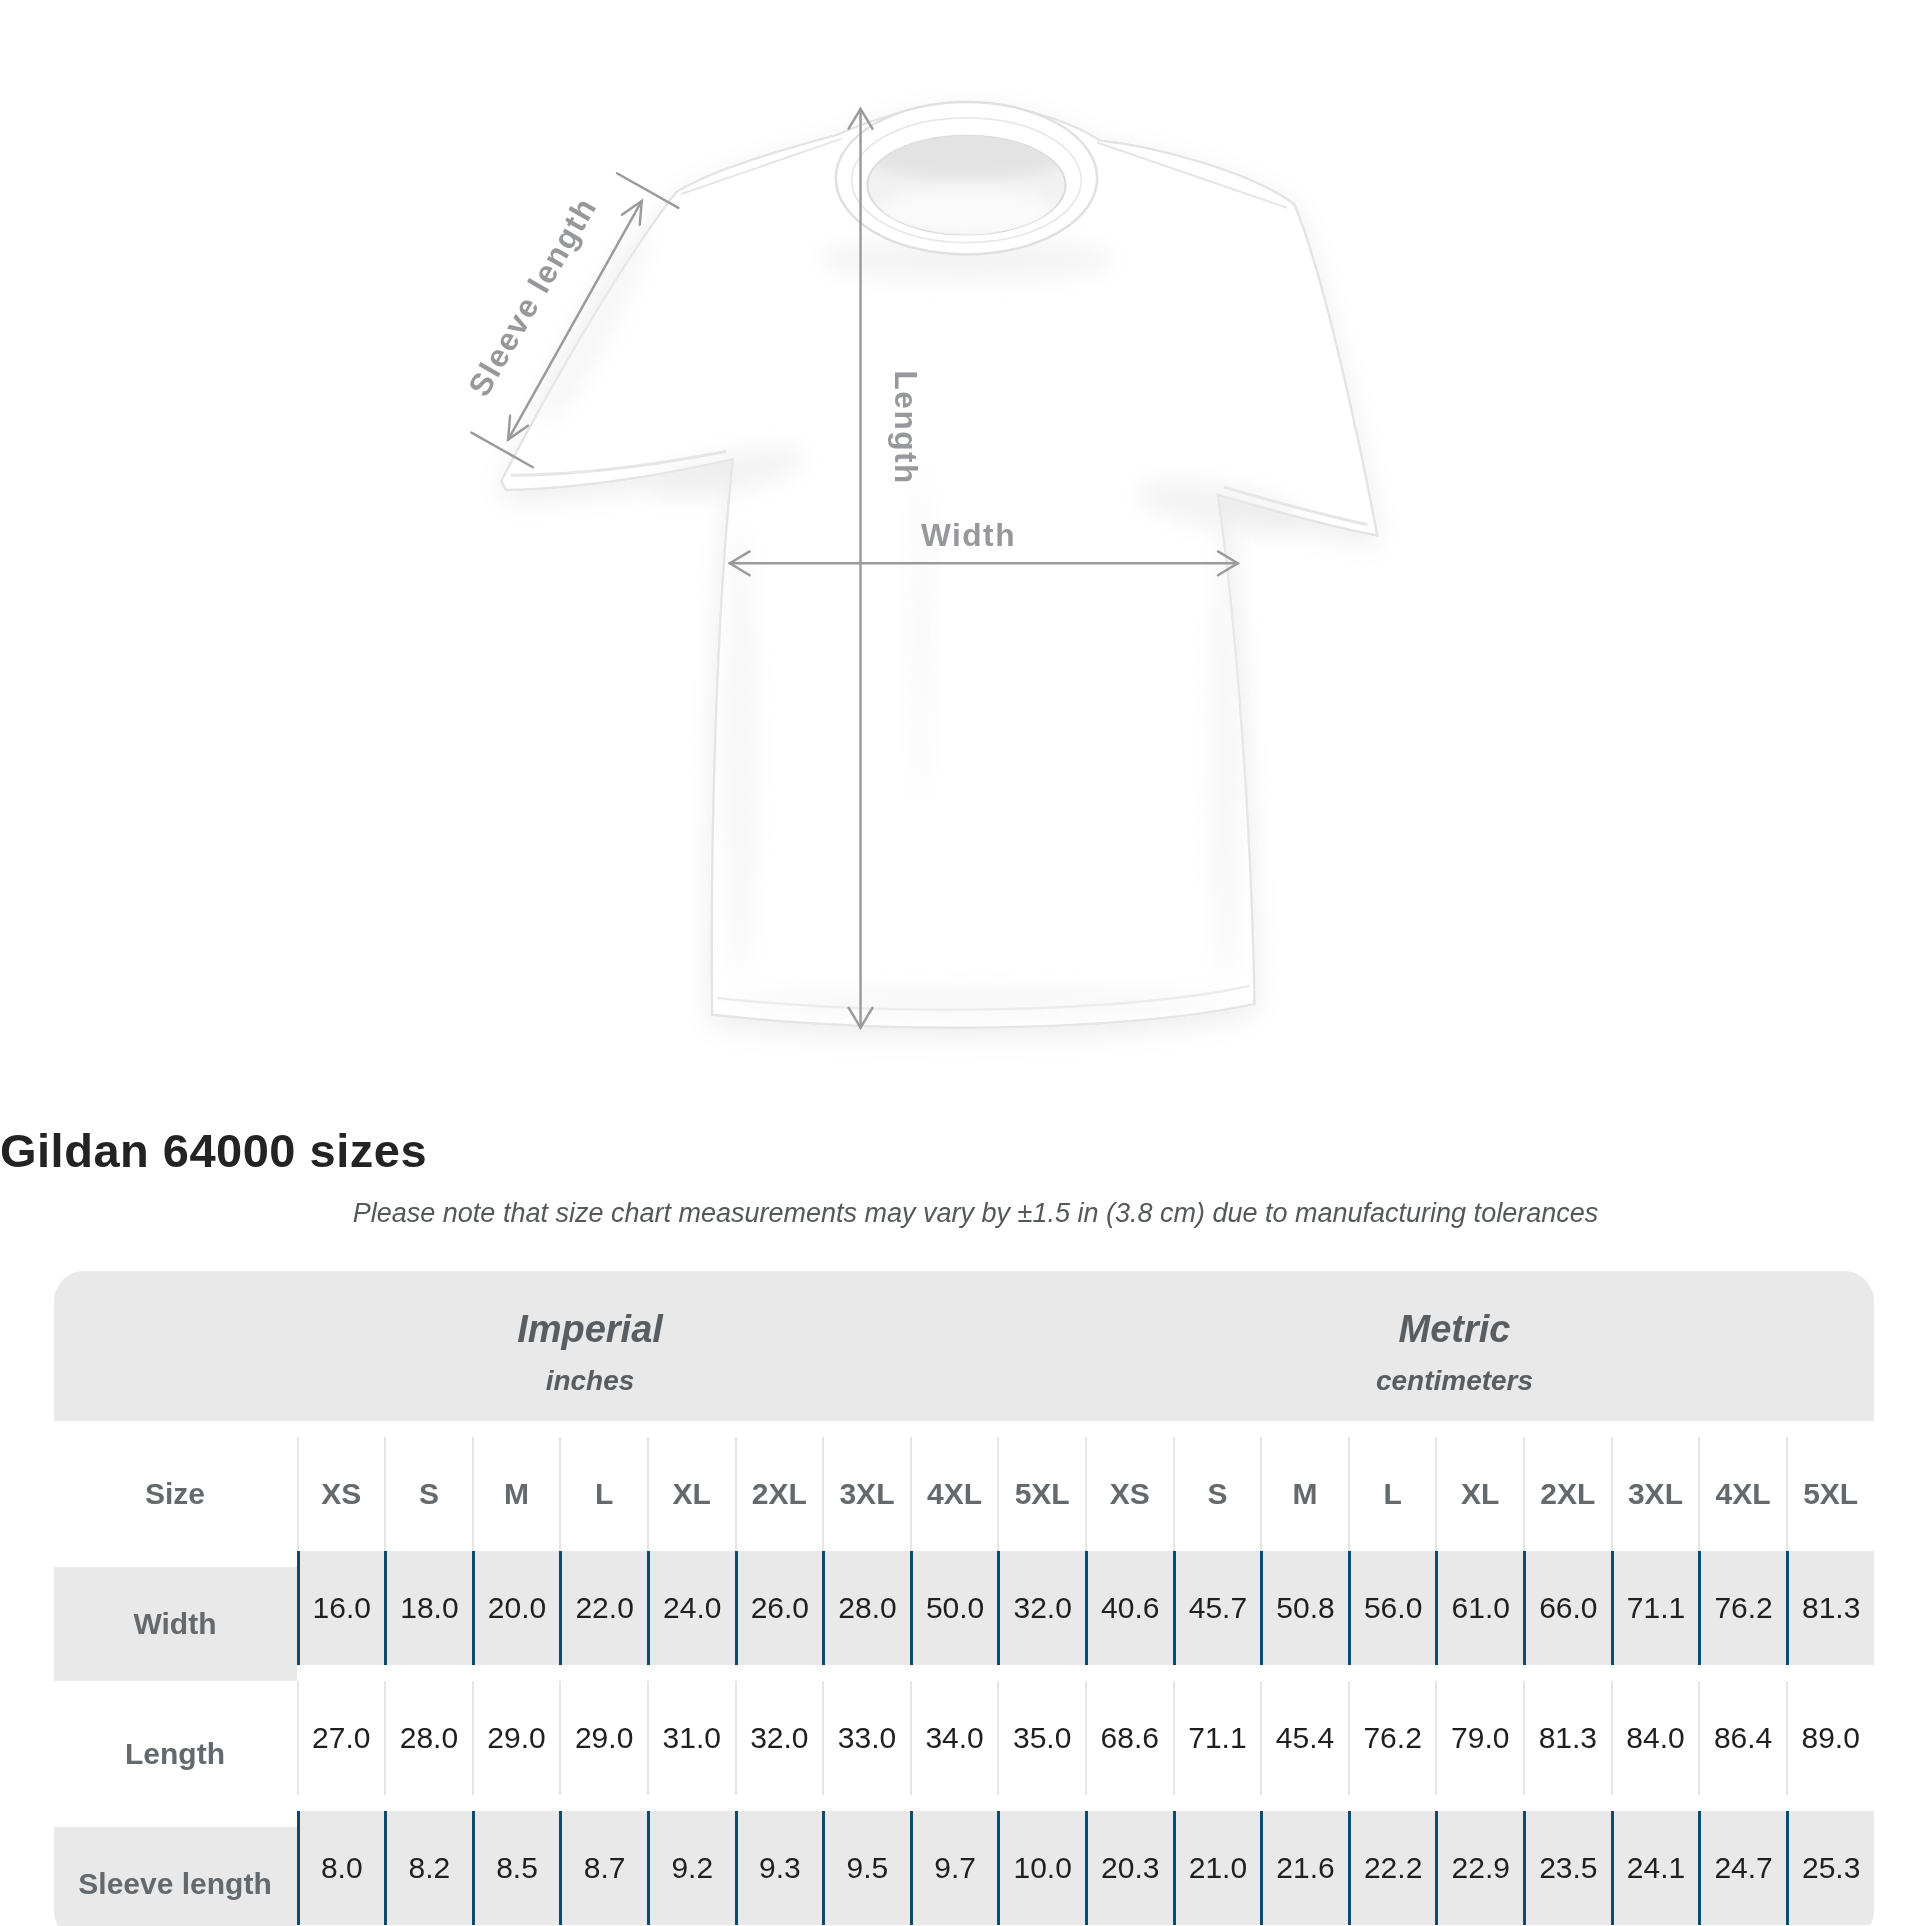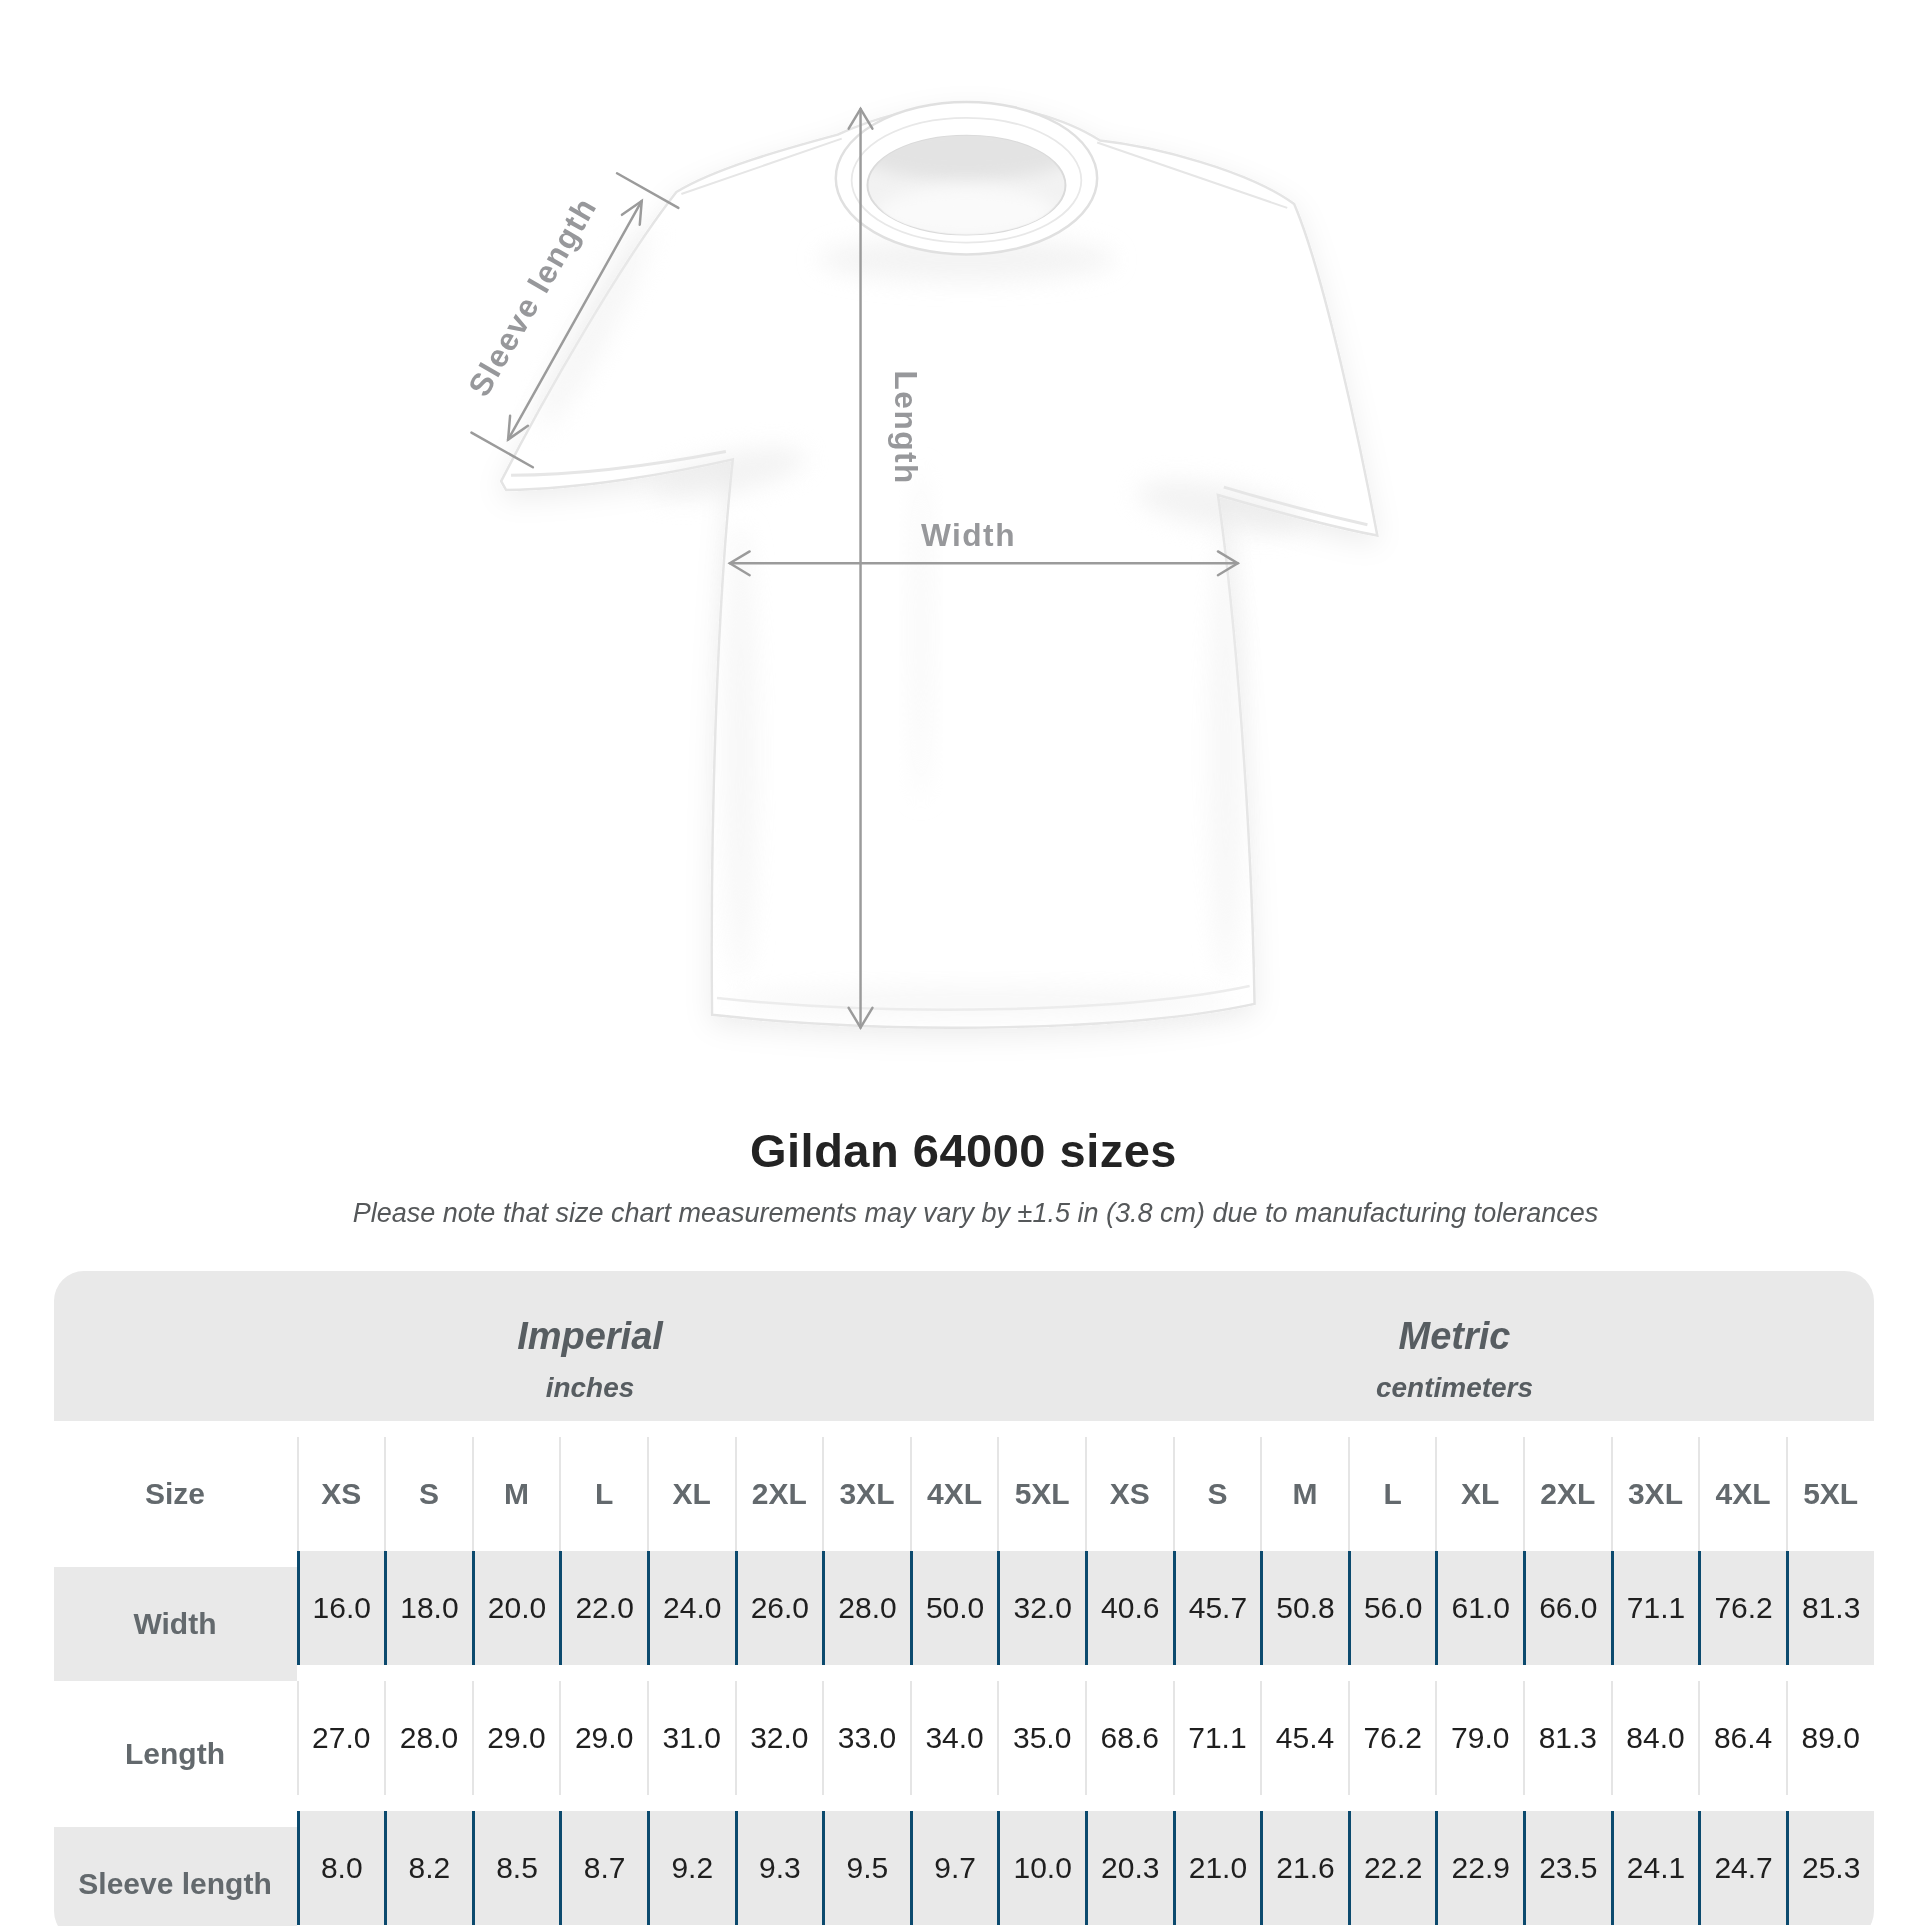--- a/index.html
+++ b/index.html
@@ -8,30 +8,30 @@
 
   .page { width:1927px; height:1927px; background:#fff; }
 
   
   .shirt-wrap { width:1927px; height:1089px; position:relative; }
   .shirt-wrap svg { display:block; }
   .ann-label { font-family:"Liberation Sans","DejaVu Sans",sans-serif;
                font-weight:700; font-size:32px; fill:#97989b; letter-spacing:1.5px; }
 
   
-  .page-title { margin-top:34px; text-align:center; font-size:47px; font-weight:700;
+  .page-title { margin-top:34px; text-align:left; font-size:47px; font-weight:700;
                 color:#232323; letter-spacing:0.5px; }
   .page-note  { margin-top:20px; text-align:center; font-style:italic;
                 font-size:27px; color:#55585a;padding-left:24px; }
 
   
   .size-table { width:1820px; margin:42px auto 0 auto; border-radius:30px;
                 overflow:hidden; }
   .band { position:relative; height:150px; background:#e9e9e9; }
-  .unit-group { position:absolute; top:11px; height:100%; display:flex;
+  .unit-group { position:absolute; top:4px; height:100%; display:flex;
                 flex-direction:column; align-items:center; justify-content:center;
                 padding-top:4px; }
   .unit-group.imperial { left:0;     width:1073px; }
   .unit-group.metric   { left:982px; width:838px;  }
   .unit-name { font-size:38px; font-weight:700; font-style:italic; color:#575d61; }
   .unit-sub  { font-size:28px; font-style:italic; color:#575d61; margin-top:14px;font-weight:bold; }
 
   .grid { display:grid; grid-template-columns:243px repeat(18, 1fr); }
   .c { height:114px; display:flex; align-items:center; justify-content:center;
        font-size:30px; background:#ffffff; }

